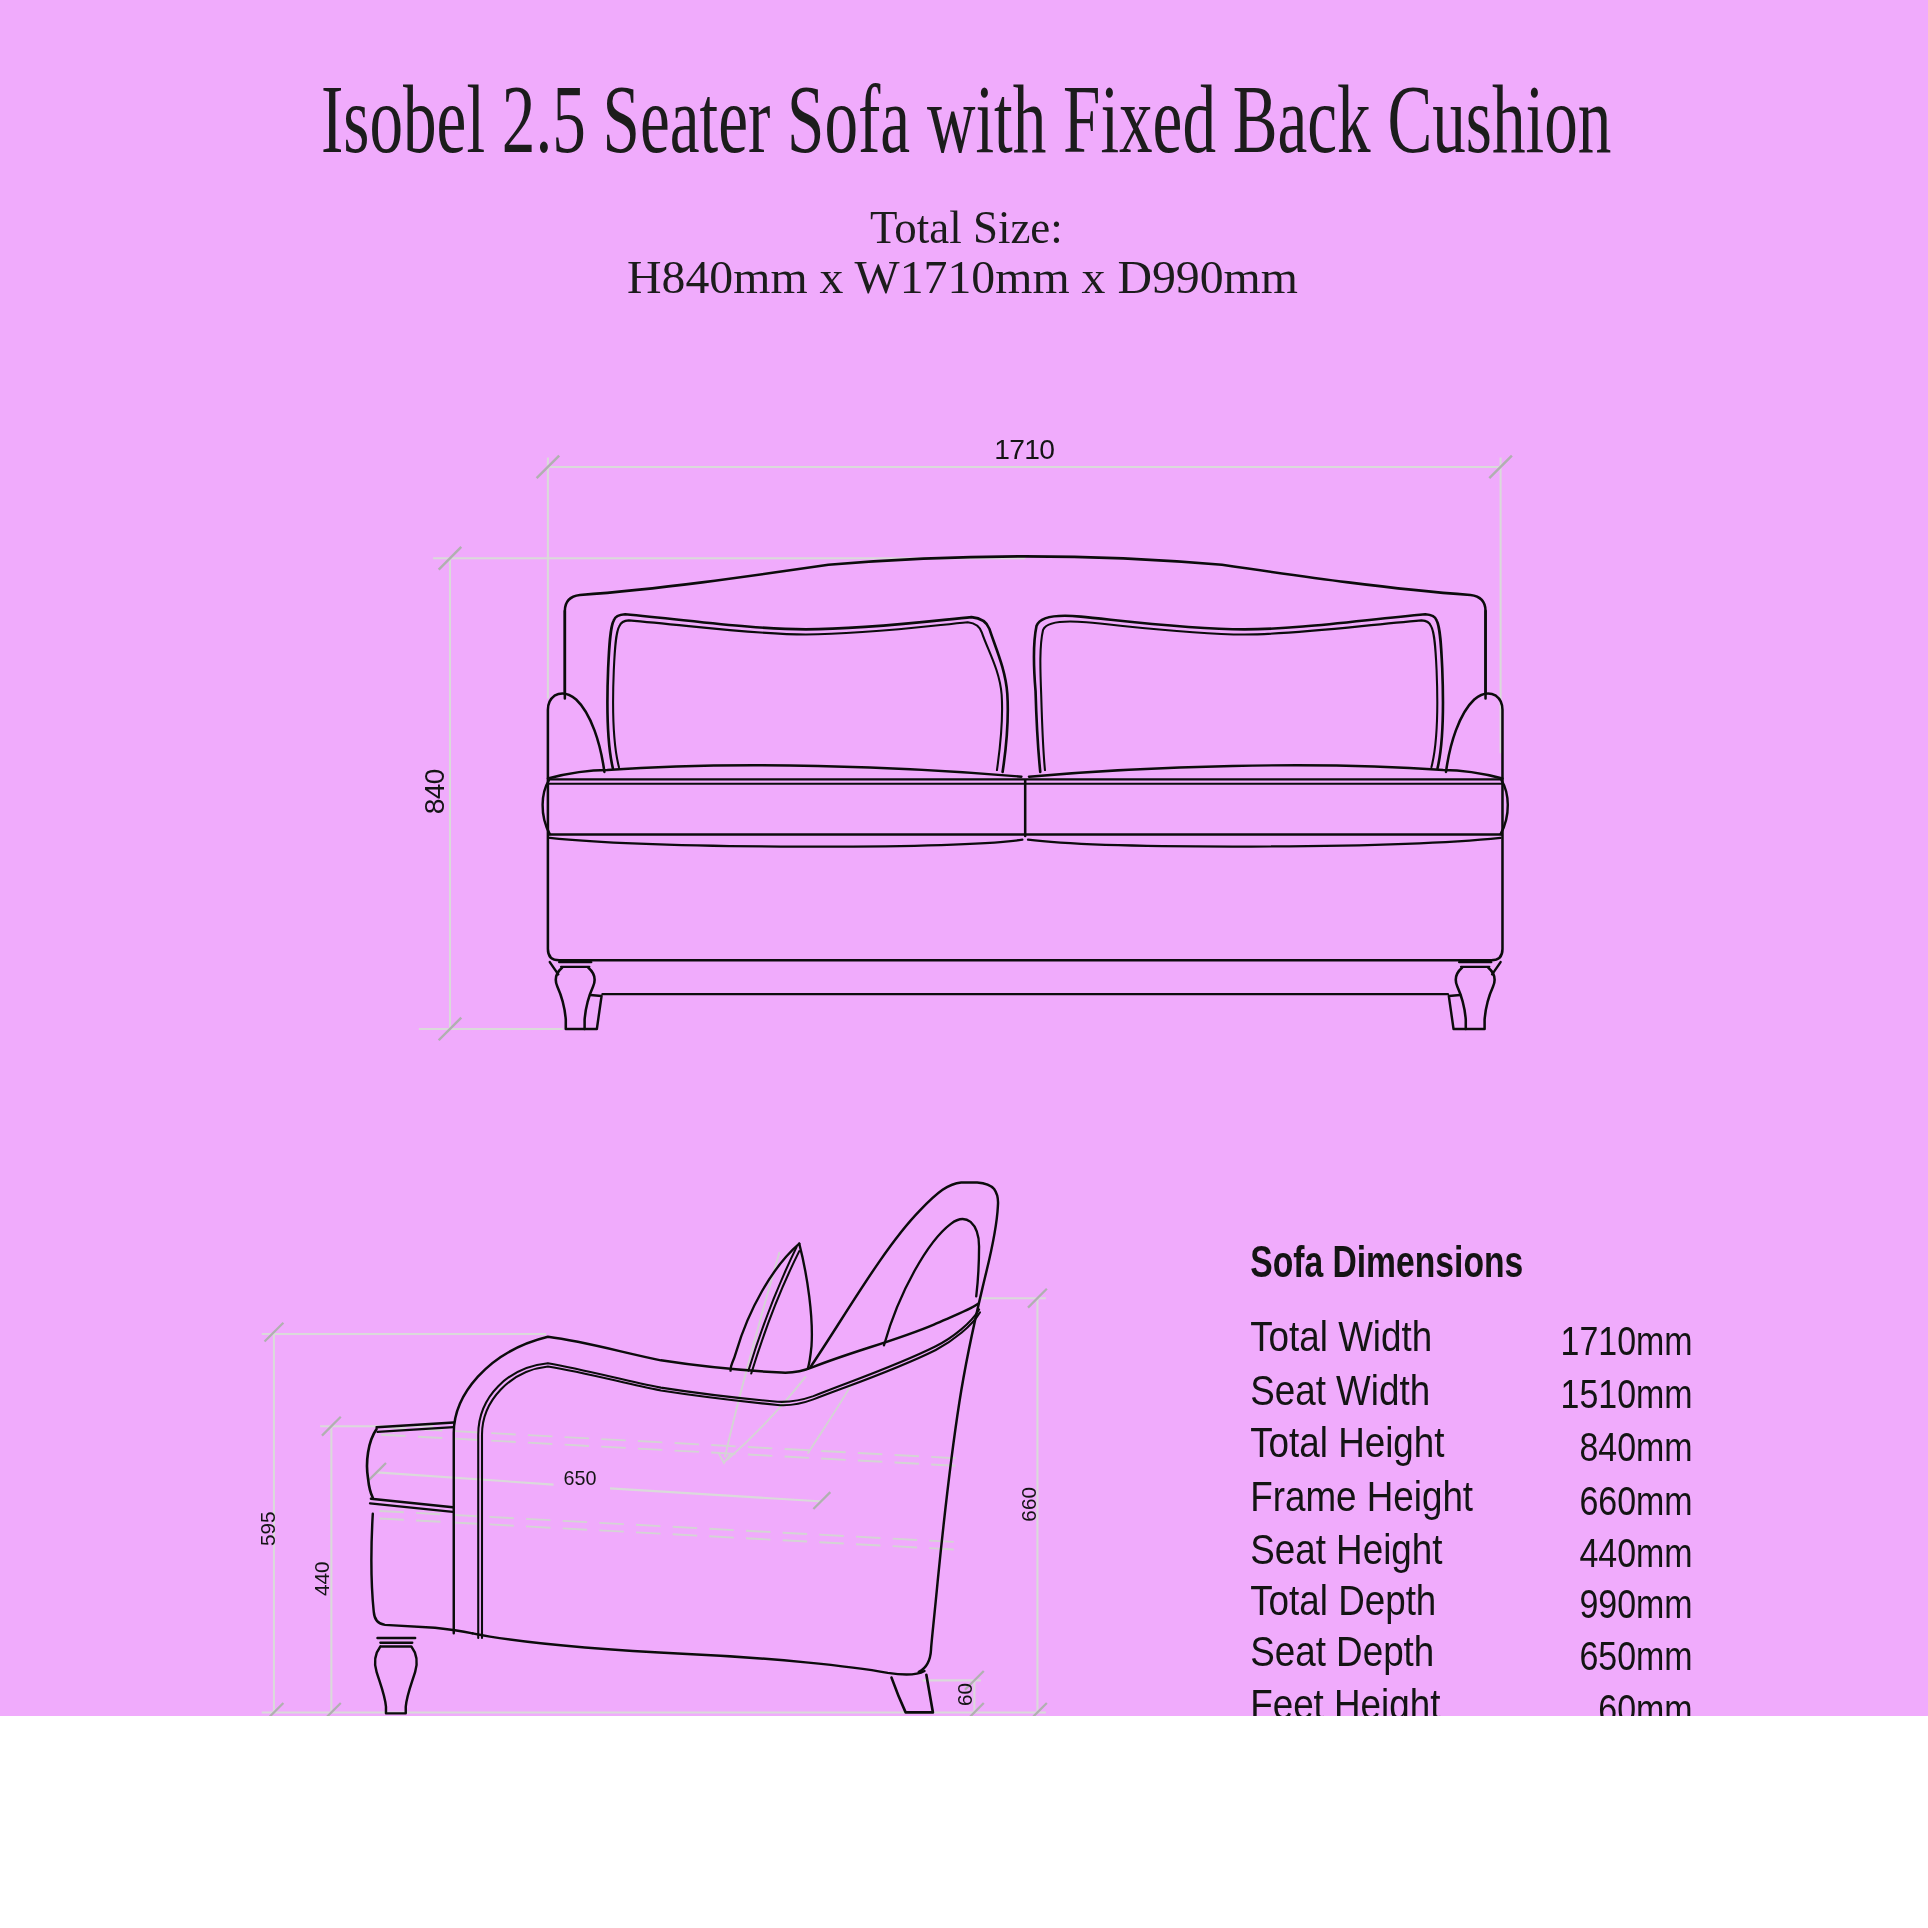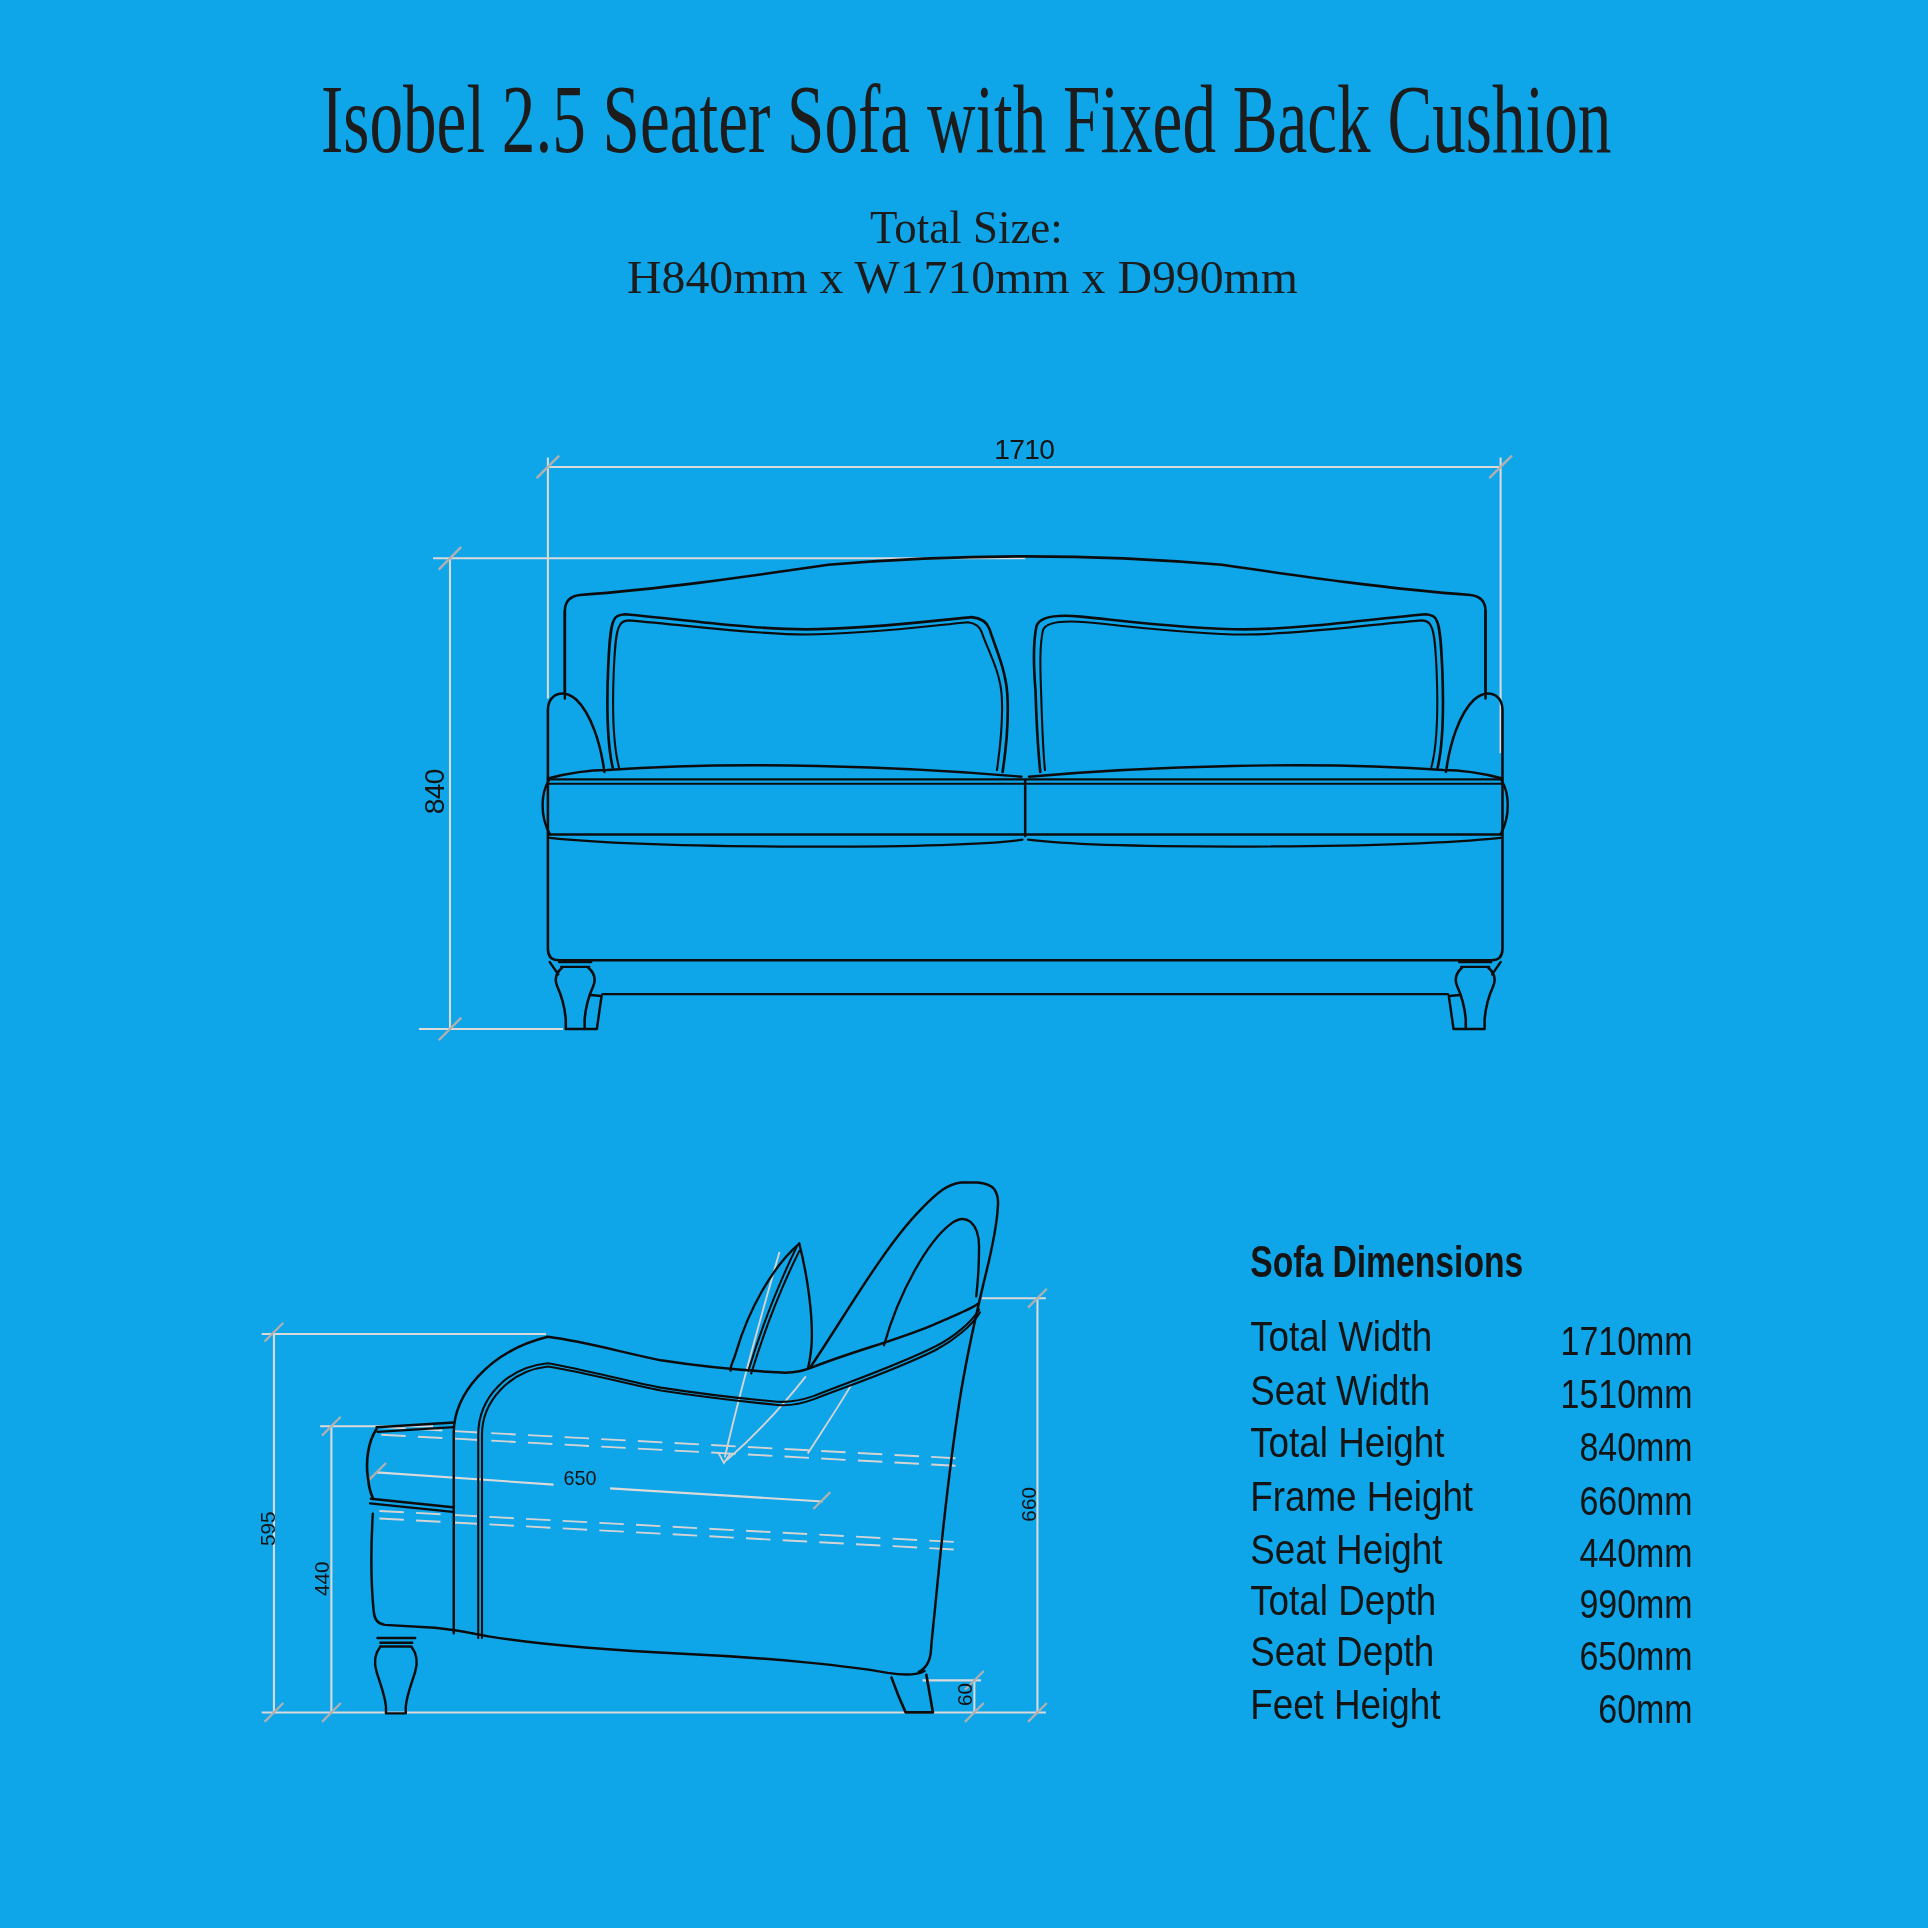--- a/index.html
+++ b/index.html
@@ -1,16 +1,16 @@
 <!DOCTYPE html>
 <html style="font-size:15px"><head>
 <meta charset="utf-8">
 <style>
   html,body{margin:0;padding:0;background:#ffffff;}
-  #page{position:relative;width:1928px;height:1928px;background:#0ea5e9;overflow:hidden;
+  #page{position:relative;width:1928px;height:1716px;background:#f0abfc;overflow:hidden;
         font-family:"Liberation Sans", sans-serif;}
   .ser{font-family:"Liberation Serif", serif;color:#1c1c1c;position:absolute;white-space:nowrap;
        transform-origin:left top;}
   svg{position:absolute;left:0;top:0;}
   text{fill:#141414;}
 </style>
 </head>
 <body>
 <div id="page">
   <div class="ser" id="title" style="left:321px;top:64px;font-size:97px;transform:scaleX(0.6921);">Isobel 2.5 Seater Sofa with Fixed Back Cushion</div>

